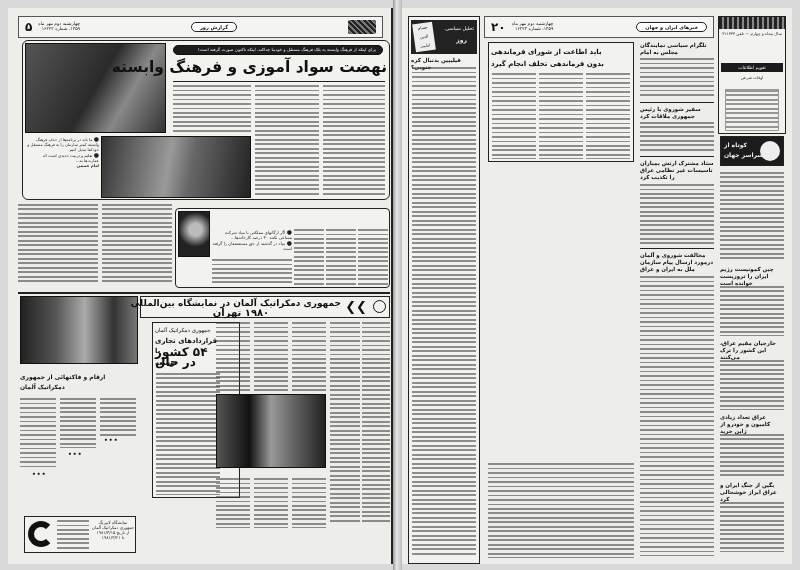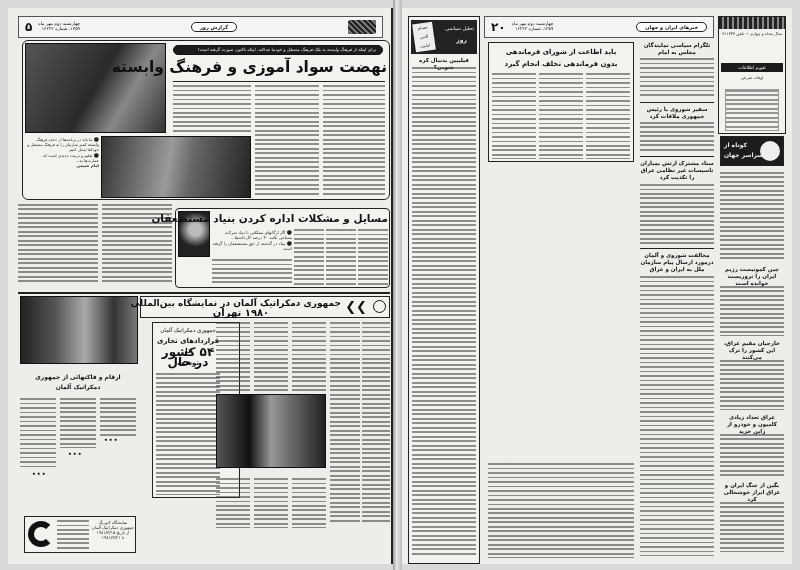--- a/index.html
+++ b/index.html
@@ -16,21 +16,21 @@
 .section-tag{border:1px solid #222;border-radius:6px;padding:1px 8px;font-size:5px;font-weight:bold;direction:rtl;background:#fff}
 .logo-mark{width:28px;height:14px;background:repeating-linear-gradient(45deg,#222 0 2px,#777 2px 4px);border-radius:2px}
 .box{position:absolute;border:1.5px solid #222;background:#f2f2ef}
 .headline{position:absolute;direction:rtl;text-align:center;font-weight:bold;color:#111;white-space:nowrap}
 .text{position:absolute;direction:rtl;text-align:justify;font-size:3.6px;line-height:4.5px;color:#333;overflow:hidden;
  background:repeating-linear-gradient(180deg,#3a3a3a 0 1.6px,transparent 1.6px 4.5px);-webkit-background-clip:border-box;opacity:.55}
 .photo{position:absolute;background:radial-gradient(ellipse at 40% 40%,#777,#222 75%);border:1px solid #111}
 .rule{position:absolute;background:#222}
 .kicker{border:1px solid #111;border-radius:6px;background:#1c1c1c;color:#eee;font-size:5px;padding:1px 6px;direction:rtl;position:absolute;white-space:nowrap}
 .caption{position:absolute;direction:rtl;font-size:4px;line-height:5px;color:#222;overflow:hidden}
-.small-head{position:absolute;direction:rtl;text-align:center;font-size:5.5px;font-weight:bold;line-height:7px;color:#111}
+.small-head{position:absolute;direction:rtl;text-align:left;font-size:5.5px;font-weight:bold;line-height:7px;color:#111}
 .bullet{font-size:6px}
 .dots{position:absolute;font-size:6px;font-weight:bold;letter-spacing:1px}
 </style>
 </head>
 <body>
 
 <div class="spread">
 
   <div class="page" id="left-page">
     <div class="masthead" style="left:10px;width:365px">
@@ -58,21 +58,20 @@
       <div class="rule" style="left:150px;top:40px;width:212px;height:1px"></div>
       <div class="text" style="left:232px;top:44px;width:64px;height:112px"></div>
       <div class="text" style="left:300px;top:44px;width:62px;height:112px"></div>
       <div class="text" style="left:150px;top:44px;width:78px;height:48px"></div>
     </div>
 
     <div class="text" style="left:10px;top:196px;width:80px;height:80px"></div>
     <div class="text" style="left:94px;top:196px;width:70px;height:80px"></div>
     <div class="box" style="left:167px;top:200px;width:215px;height:80px;border-radius:4px">
       <div class="photo" style="left:2px;top:2px;width:32px;height:46px;background:radial-gradient(circle at 55% 40%,#bbb 0 20%,#222 55%)"></div>
-      <div class="headline" style="left:36px;top:2px;width:176px;font-size:10.5px;line-height:14px">مسایل و مشکلات اداره کردن بنیاد مستضعفان</div>
       <div class="caption" style="left:36px;top:20px;width:80px;height:28px;font-size:4.2px">
         <div><span class="bullet">●</span> <span>اگر ارگانهای مملکتی با بنیاد شرکت مساعی نکنند ۳۰ درصد کارخانه‌ها...</span></div>
         <div><span class="bullet">●</span> <span>بنیاد در گذشته از حق مستضعفان را گرفته است</span></div>
       </div>
       <div class="text" style="left:118px;top:20px;width:30px;height:56px"></div>
       <div class="text" style="left:150px;top:20px;width:30px;height:56px"></div>
       <div class="text" style="left:182px;top:20px;width:30px;height:56px"></div>
       <div class="text" style="left:36px;top:50px;width:80px;height:26px"></div>
     </div>
 

